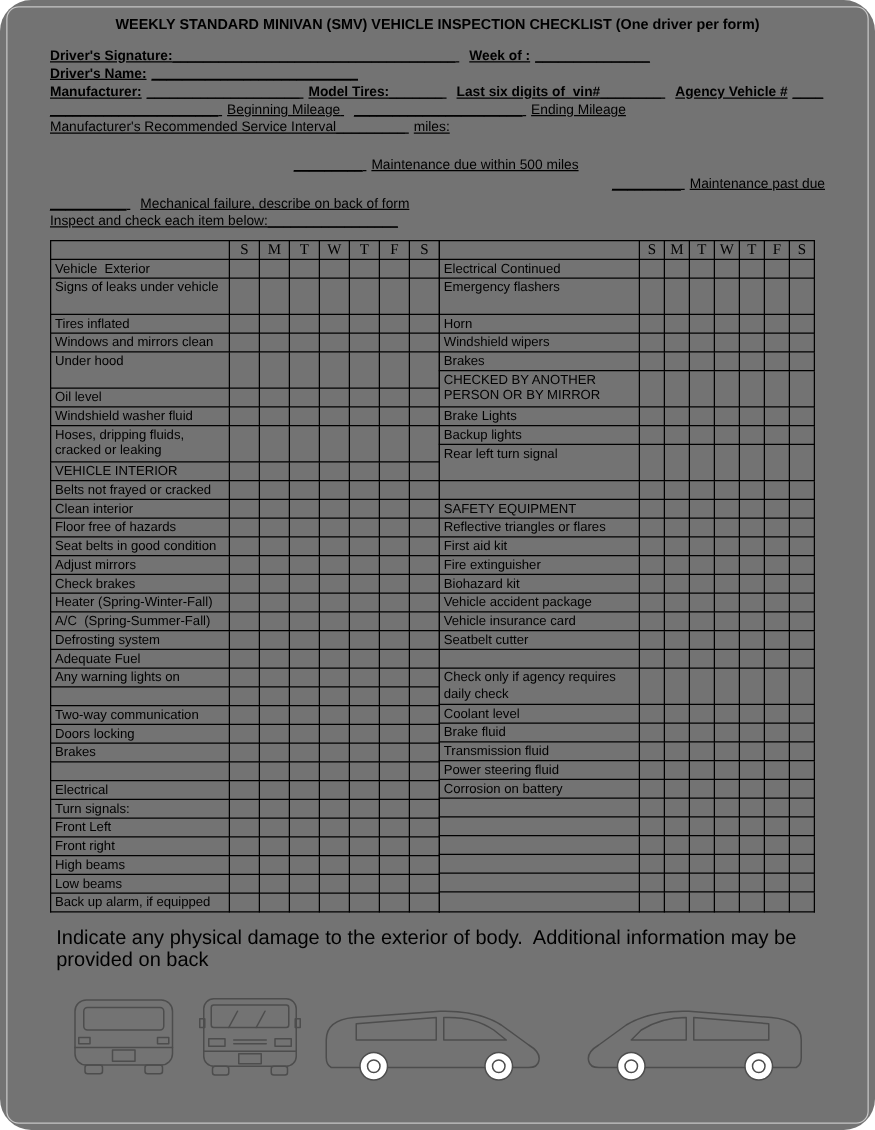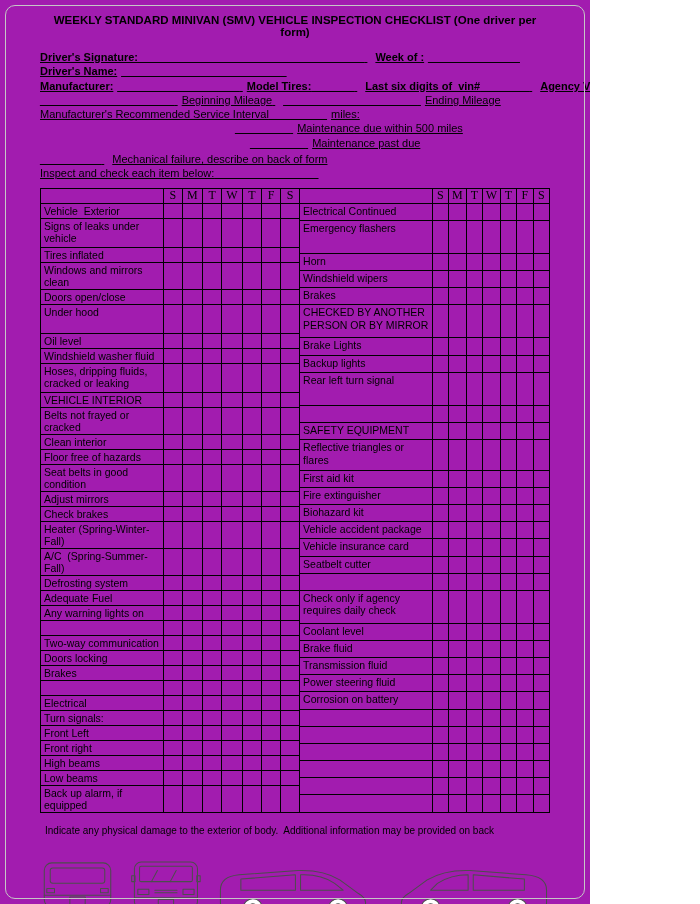--- a/index.html
+++ b/index.html
@@ -1,57 +1,57 @@
 <!DOCTYPE html>
 <html><head>
 <meta charset="utf-8">
 <style>
   * { box-sizing: border-box; margin: 0; padding: 0; }
   html, body { background: #ffffff; }
   .page {
-    width: 590px; height: 904px; background: #a21caf; position: relative;
-    font-family: "Liberation Sans", sans-serif; color: #000; overflow: hidden;
+    width: 700px; height: 904px; background: #737373; position: relative;
+    font-family: "Liberation Sans", sans-serif; color: #000; overflow: hidden; border-radius: 25px;
   }
   .frame {
     position: absolute; inset: 5px; border: 1px solid #c6c6c6;
     border-radius: 10px; pointer-events: none;
   }
   .content { padding: 12px 40px 0 40px; }
 
   .form-title { text-align: center; font-size: 11.5px; font-weight: bold; padding: 2px 0 12px 0; }
 
   .hdr { font-size: 11px; }
   .hline { line-height: 14.3px; white-space: nowrap; text-decoration: underline; }
   .hline span { white-space: pre; }
   .b { font-weight: bold; }
   .gap { margin-left: 8px; }
   .sgap { margin-left: 4px; }
-  .ind1 { padding-left: 195px; }
-  .ind2 { padding-left: 210px; }
+  .ind1 { padding-left: 195px; margin-top: 16px; }
+  .ind2 { padding-left: 210px; text-align: right; }
   .mt2 { margin-top: 2px; }
 
   .tables { display: flex; margin-top: 7px; }
   table.t { border-collapse: collapse; table-layout: fixed; }
   table.t.right { margin-left: -1px; }
   table.t th, table.t td {
     border: 1px solid #000; vertical-align: top; overflow: hidden;
     font-size: 10.5px; line-height: 12.5px;
   }
   table.t th.lbl { width: 143px; }
   table.t.right th.lbl { width: 160px; }
   table.t th.day, table.t td.day { width: 24px; padding: 0; text-align: center; }
   table.t.right th.day, table.t.right td.day { width: 20px; }
   table.t td.lbl { padding: 1px 2px 0 3px; white-space: pre-wrap; }
   table.t thead tr { height: 15px; }
   table.t tbody tr { height: 15px; }
   table.t tbody tr.tall { height: 29px; }
   table.t th { font-weight: normal; font-family: "Liberation Serif", serif; font-size: 12px; }
   table.t td.b { font-weight: normal; }
 
-  .footer-note { font-size: 10px; margin-top: 12px; padding-left: 5px; white-space: pre-wrap; }
+  .footer-note { font-size: 16px; margin-top: 12px; padding-left: 5px; white-space: pre-wrap; }
 
   .vehicles { margin-top: 16px; display: flex; justify-content: center; align-items: center; gap: 16px; }
   .vehicles svg { display: block; }
   .ln { fill: none; stroke: #4d4d4d; stroke-width: 1.2; stroke-linejoin: round; stroke-linecap: round; }
   .wh { fill: #ffffff; stroke: #4d4d4d; stroke-width: 1.2; }
 </style>
 </head>
 <body>
 
 <div class="page">
@@ -141,30 +141,20 @@
               <td class="day"></td>
               <td class="day"></td>
               <td class="day"></td>
               <td class="day"></td>
               <td class="day"></td>
               <td class="day"></td>
               <td class="day"></td>
             </tr>
             <tr>
               <td class="lbl">Windows and mirrors clean</td>
-              <td class="day"></td>
-              <td class="day"></td>
-              <td class="day"></td>
-              <td class="day"></td>
-              <td class="day"></td>
-              <td class="day"></td>
-              <td class="day"></td>
-            </tr>
-            <tr>
-              <td class="lbl">Doors open/close</td>
               <td class="day"></td>
               <td class="day"></td>
               <td class="day"></td>
               <td class="day"></td>
               <td class="day"></td>
               <td class="day"></td>
               <td class="day"></td>
             </tr>
             <tr class="tall">
               <td class="lbl b">Under hood</td>

